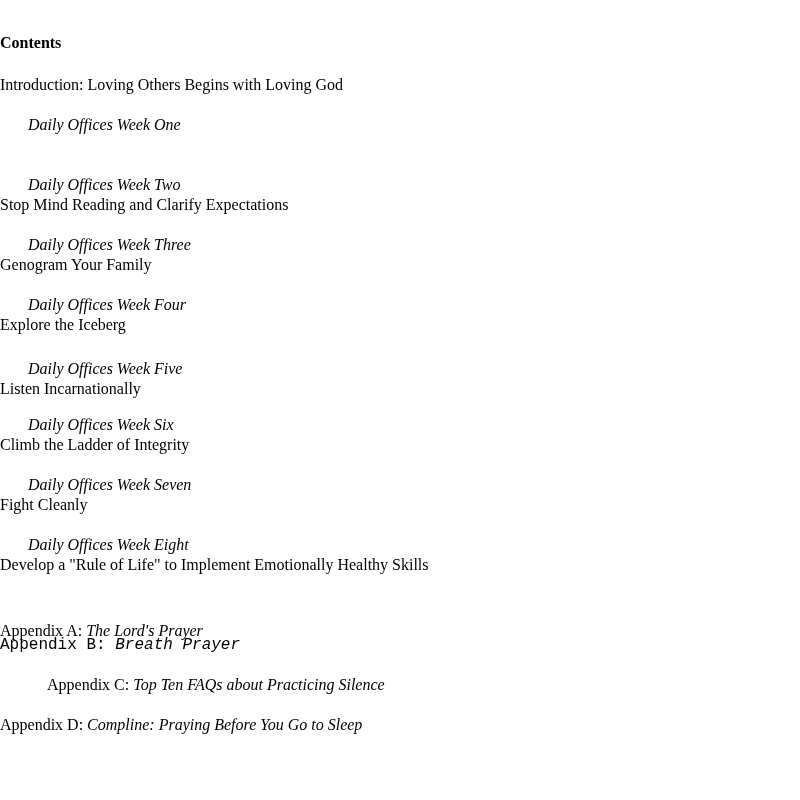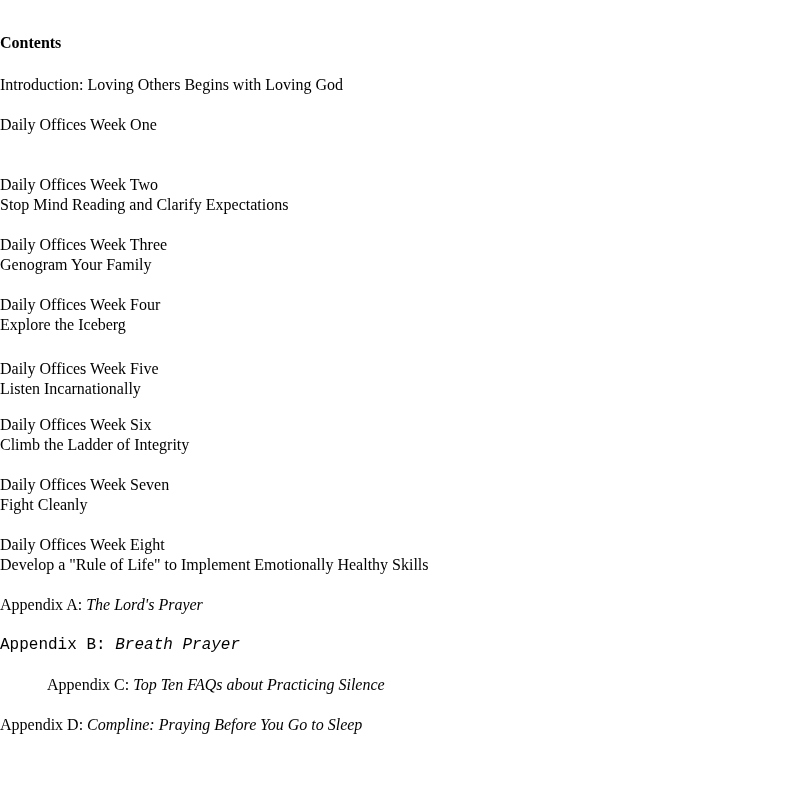--- a/index.html
+++ b/index.html
@@ -32,20 +32,22 @@
       line-height: 22px;
     }
     .toc-entry {
       position: absolute;
       left: 0;
       margin: 0;
       white-space: nowrap;
     }
     .subtitle {
       display: block;
+      font-style: italic;
+      padding-left: 28px;
     }
     .chapter {
       display: block;
     }
     .italic {
       font-style: italic;
     }
   </style>
 </head>
 <body>
@@ -87,21 +89,21 @@
   <div class="toc-entry" style="top:475px;">
     <span class="subtitle">Daily Offices Week Seven</span>
     <span class="chapter">Fight Cleanly</span>
   </div>
 
   <div class="toc-entry" style="top:535px;">
     <span class="subtitle">Daily Offices Week Eight</span>
     <span class="chapter">Develop a "Rule of Life" to Implement Emotionally Healthy Skills</span>
   </div>
 
-  <p class="toc-entry" style="top:595px;">
+  <p class="toc-entry" style="top:621px;">
     <span>Appendix A: </span><span class="italic">The Lord's Prayer</span>
   </p>
 
   <p class="toc-entry" style="top:635px;font-family:Liberation Mono, monospace;">
     <span>Appendix B: </span><span class="italic">Breath Prayer</span>
   </p>
 
   <p class="toc-entry" style="top:675px;margin-left:47px;">
     <span>Appendix C: </span><span class="italic">Top Ten FAQs about Practicing Silence</span>
   </p>

